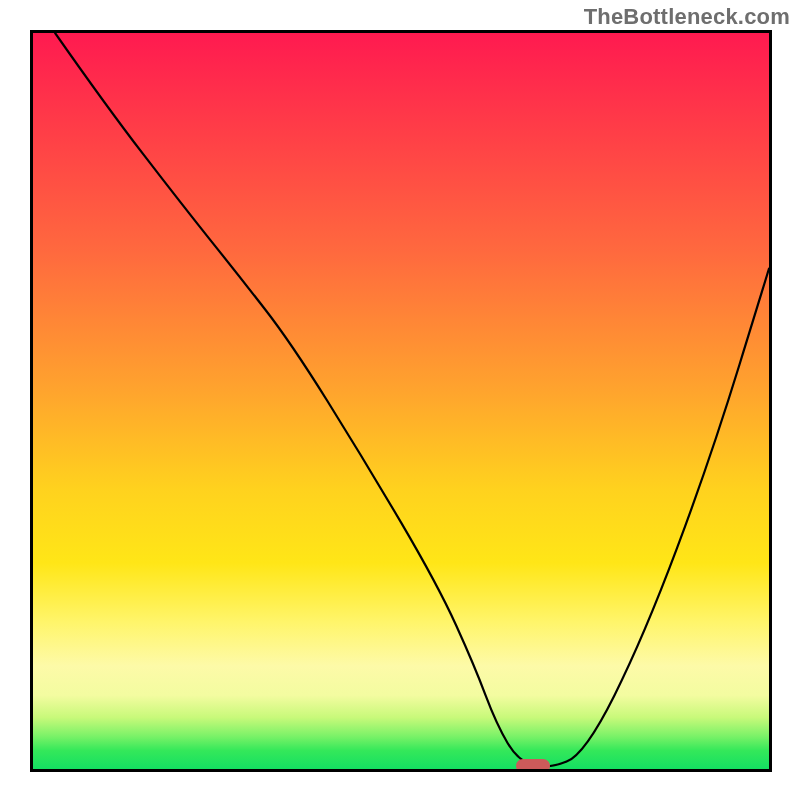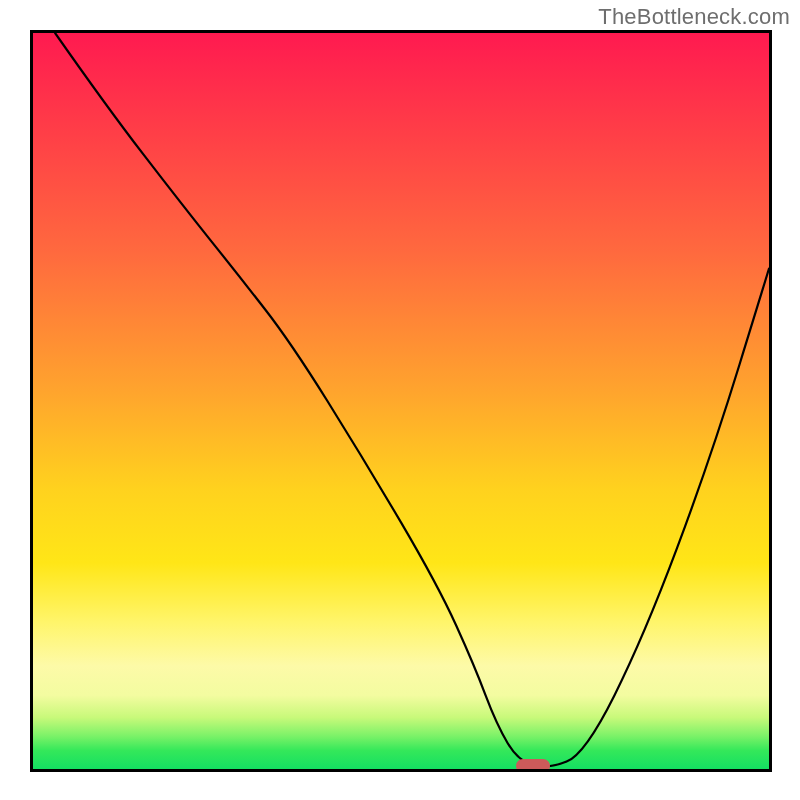--- a/index.html
+++ b/index.html
@@ -14,21 +14,21 @@
     position: relative;
     width: 800px;
     height: 800px;
   }
   .watermark {
     position: absolute;
     top: 4px;
     right: 10px;
     font-family: Arial, Helvetica, sans-serif;
     font-size: 22px;
-    font-weight: 400;
+    font-weight: 700;
     color: #6e6e6e;
     letter-spacing: 0.2px;
   }
   .plot {
     position: absolute;
     left: 30px;
     top: 30px;
     width: 742px;
     height: 742px;
     border: 3px solid #000;

